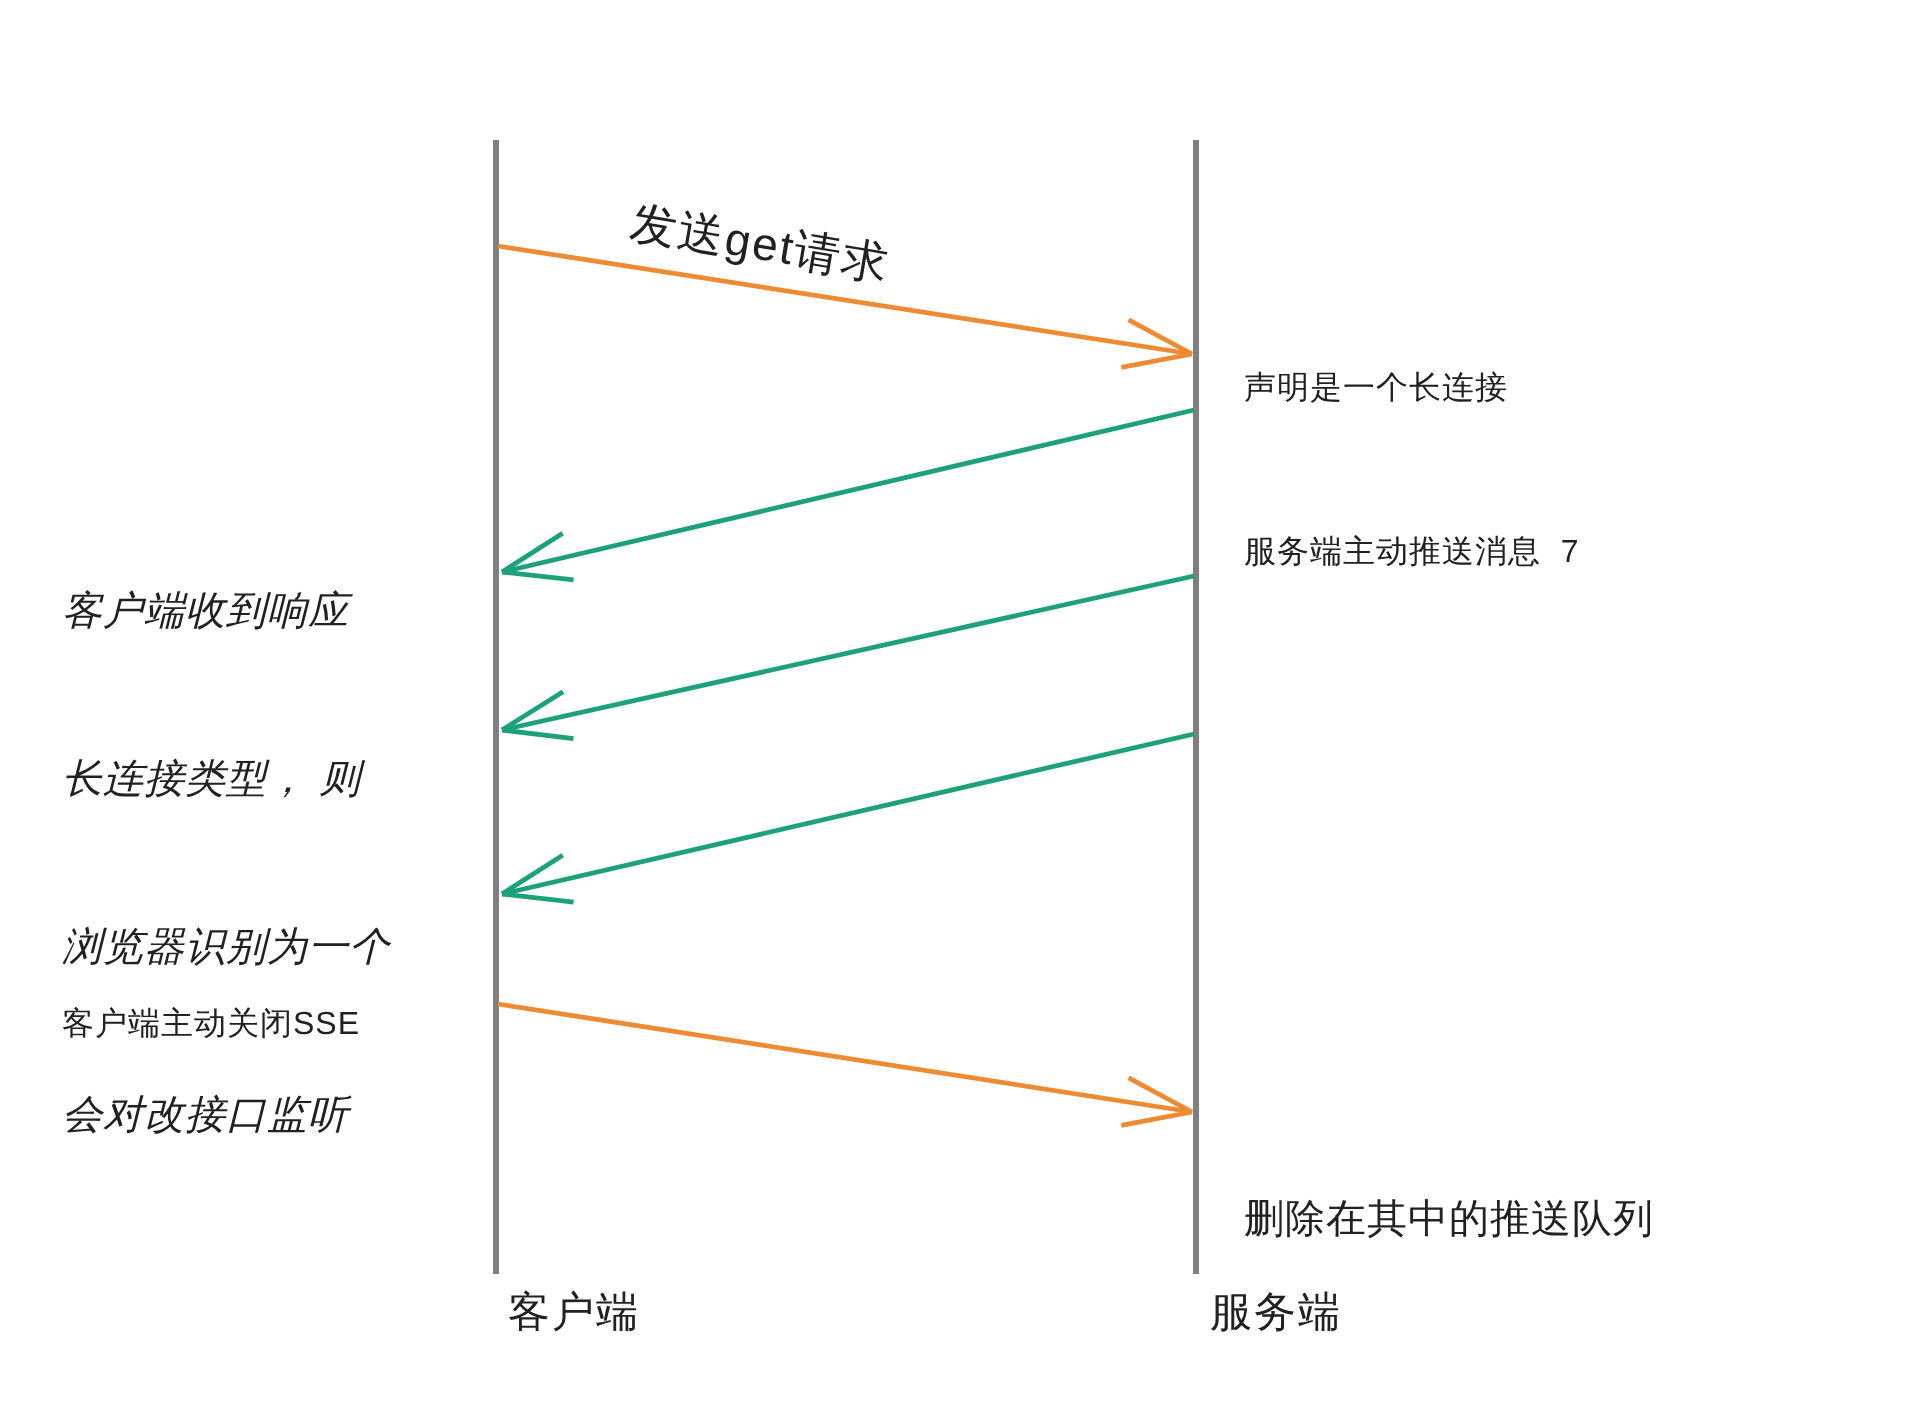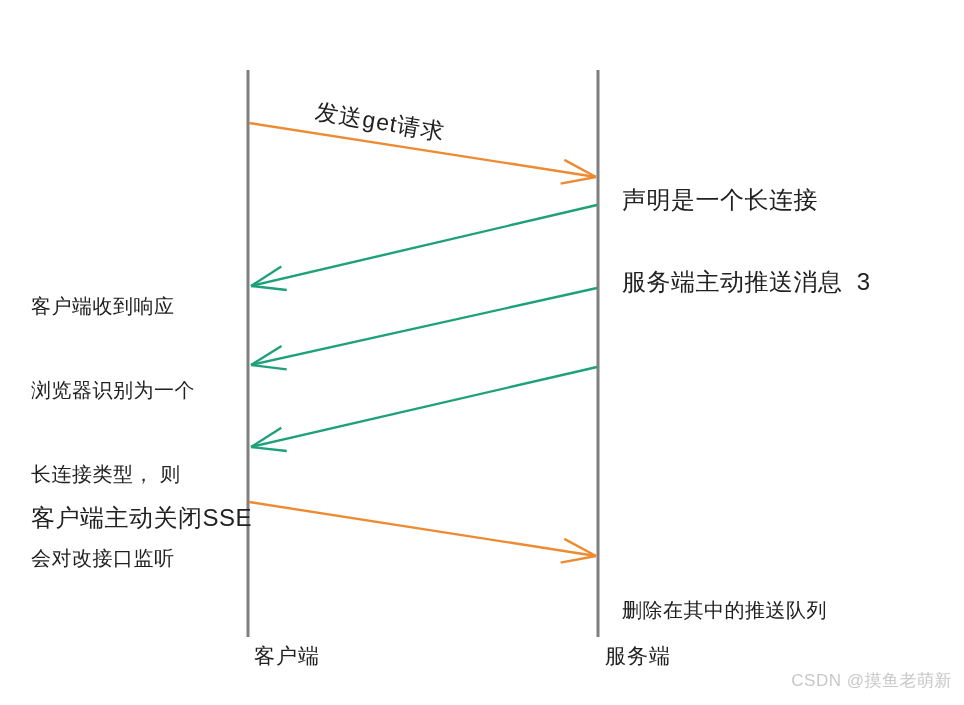--- a/index.html
+++ b/index.html
@@ -13,21 +13,21 @@
     color: #212121;
   }
   #diagram-svg {
     position: absolute;
     left: 0; top: 0;
     width: 964px; height: 705px;
   }
   .lbl {
     position: absolute;
     white-space: pre;
-    font-size: 24px;
+    font-size: 16px;
     color: #212121;
     letter-spacing: 0.5px;
   }
   .lbl-rotated {
     left: 318px;
     top: 96px;
     font-size: 23px;
     transform: rotate(9.5deg);
     transform-origin: left top;
     letter-spacing: 1px;
@@ -35,20 +35,21 @@
   .lbl-declare   { left: 622px; top: 184px; }
   .lbl-push1     { left: 622px; top: 266px; }
   .lbl-push2     { left: 622px; top: 346px; }
   .note-left {
     position: absolute;
     left: 31px; top: 236px;
     font-size: 20px;
     line-height: 28px;
     white-space: pre;
     letter-spacing: 0.5px;
+    font-style: italic;
   }
   .lbl-close     { left: 31px;  top: 502px; text-align: center; }
   .note-sense {
     position: absolute;
     left: 622px; top: 538px;
     font-size: 20px;
     line-height: 29px;
     white-space: pre;
     letter-spacing: 0.5px;
   }
@@ -105,35 +106,34 @@
         <line x1="249" y1="502" x2="596" y2="556" stroke="#ee8a31" stroke-width="2.4" stroke-linecap="butt"></line>
         <line x1="596" y1="556" x2="560.6183988058183" y2="562.6439669577655" stroke="#ee8a31" stroke-width="2.4" stroke-linecap="butt"></line>
         <line x1="596" y1="556" x2="564.310552090827" y2="538.918463441136" stroke="#ee8a31" stroke-width="2.4" stroke-linecap="butt"></line>
       </g>
     </svg>
 
   <div class="lbl lbl-rotated">发送get请求</div>
 
   <div class="lbl lbl-declare">声明是一个长连接</div>
 
-  <div class="lbl lbl-push1">服务端主动推送消息  3</div>
+  <div class="lbl lbl-push1">服务端主动推送消息  7</div>
 
 
   <div class="note-left">
     <div>客户端收到响应</div>
+    <div>长连接类型， 则</div>
     <div>浏览器识别为一个</div>
-    <div>长连接类型， 则</div>
     <div>会对改接口监听</div>
   </div>
 
   <div class="lbl lbl-close">客户端主动关闭SSE</div>
 
   <div class="note-sense">
     <div>删除在其中的推送队列</div>
   </div>
 
   <div class="actor-label actor-client">客户端</div>
 
   <div class="actor-label actor-server">服务端</div>
 
-  <div class="watermark">CSDN @摸鱼老萌新</div>
 
 </div>
 
 </body></html>

